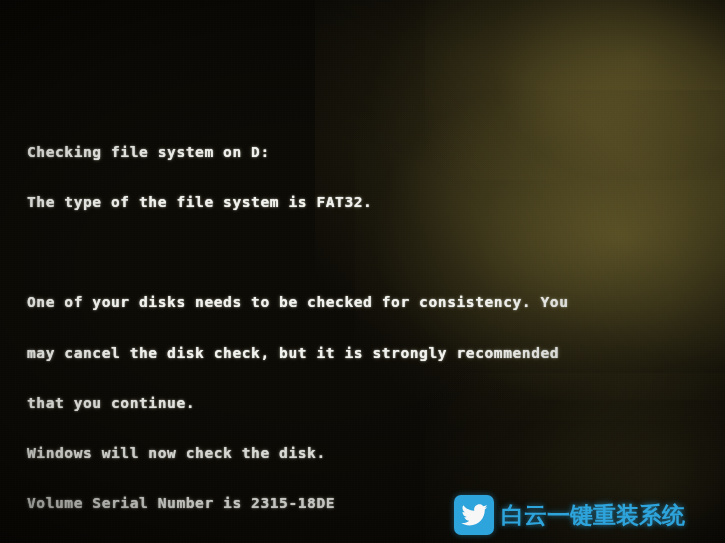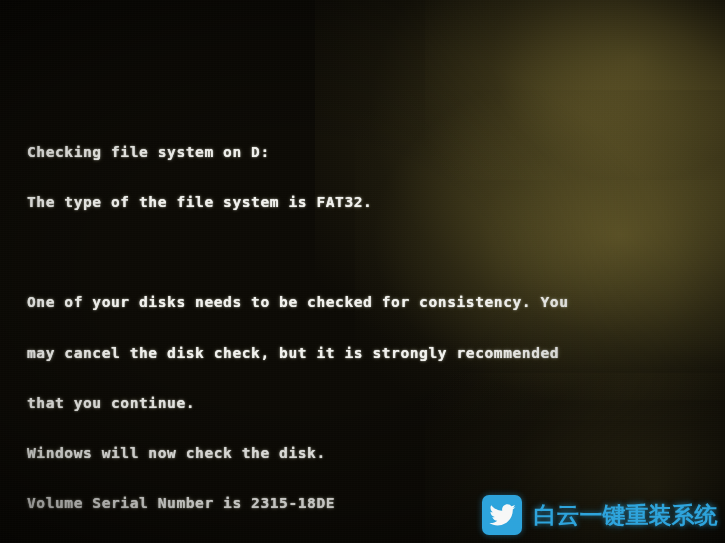--- a/index.html
+++ b/index.html
@@ -111,28 +111,27 @@
   }
   .line {
     height: 16.75px;
     white-space: pre;
   }
   .line.blank { color: transparent; }
 
   
   #watermark {
     position: absolute;
-    left: 482px;
+    left: 454px;
     top: 492px;
     width: 240px;
     height: 46px;
     display: flex;
     align-items: center;
     opacity: 0.97;
-    text-align: center;
   }
   #wm-badge {
     width: 40px;
     height: 40px;
     border-radius: 7px;
     background: #2fa9e3;
     display: flex;
     align-items: center;
     justify-content: center;
     flex: 0 0 auto;

